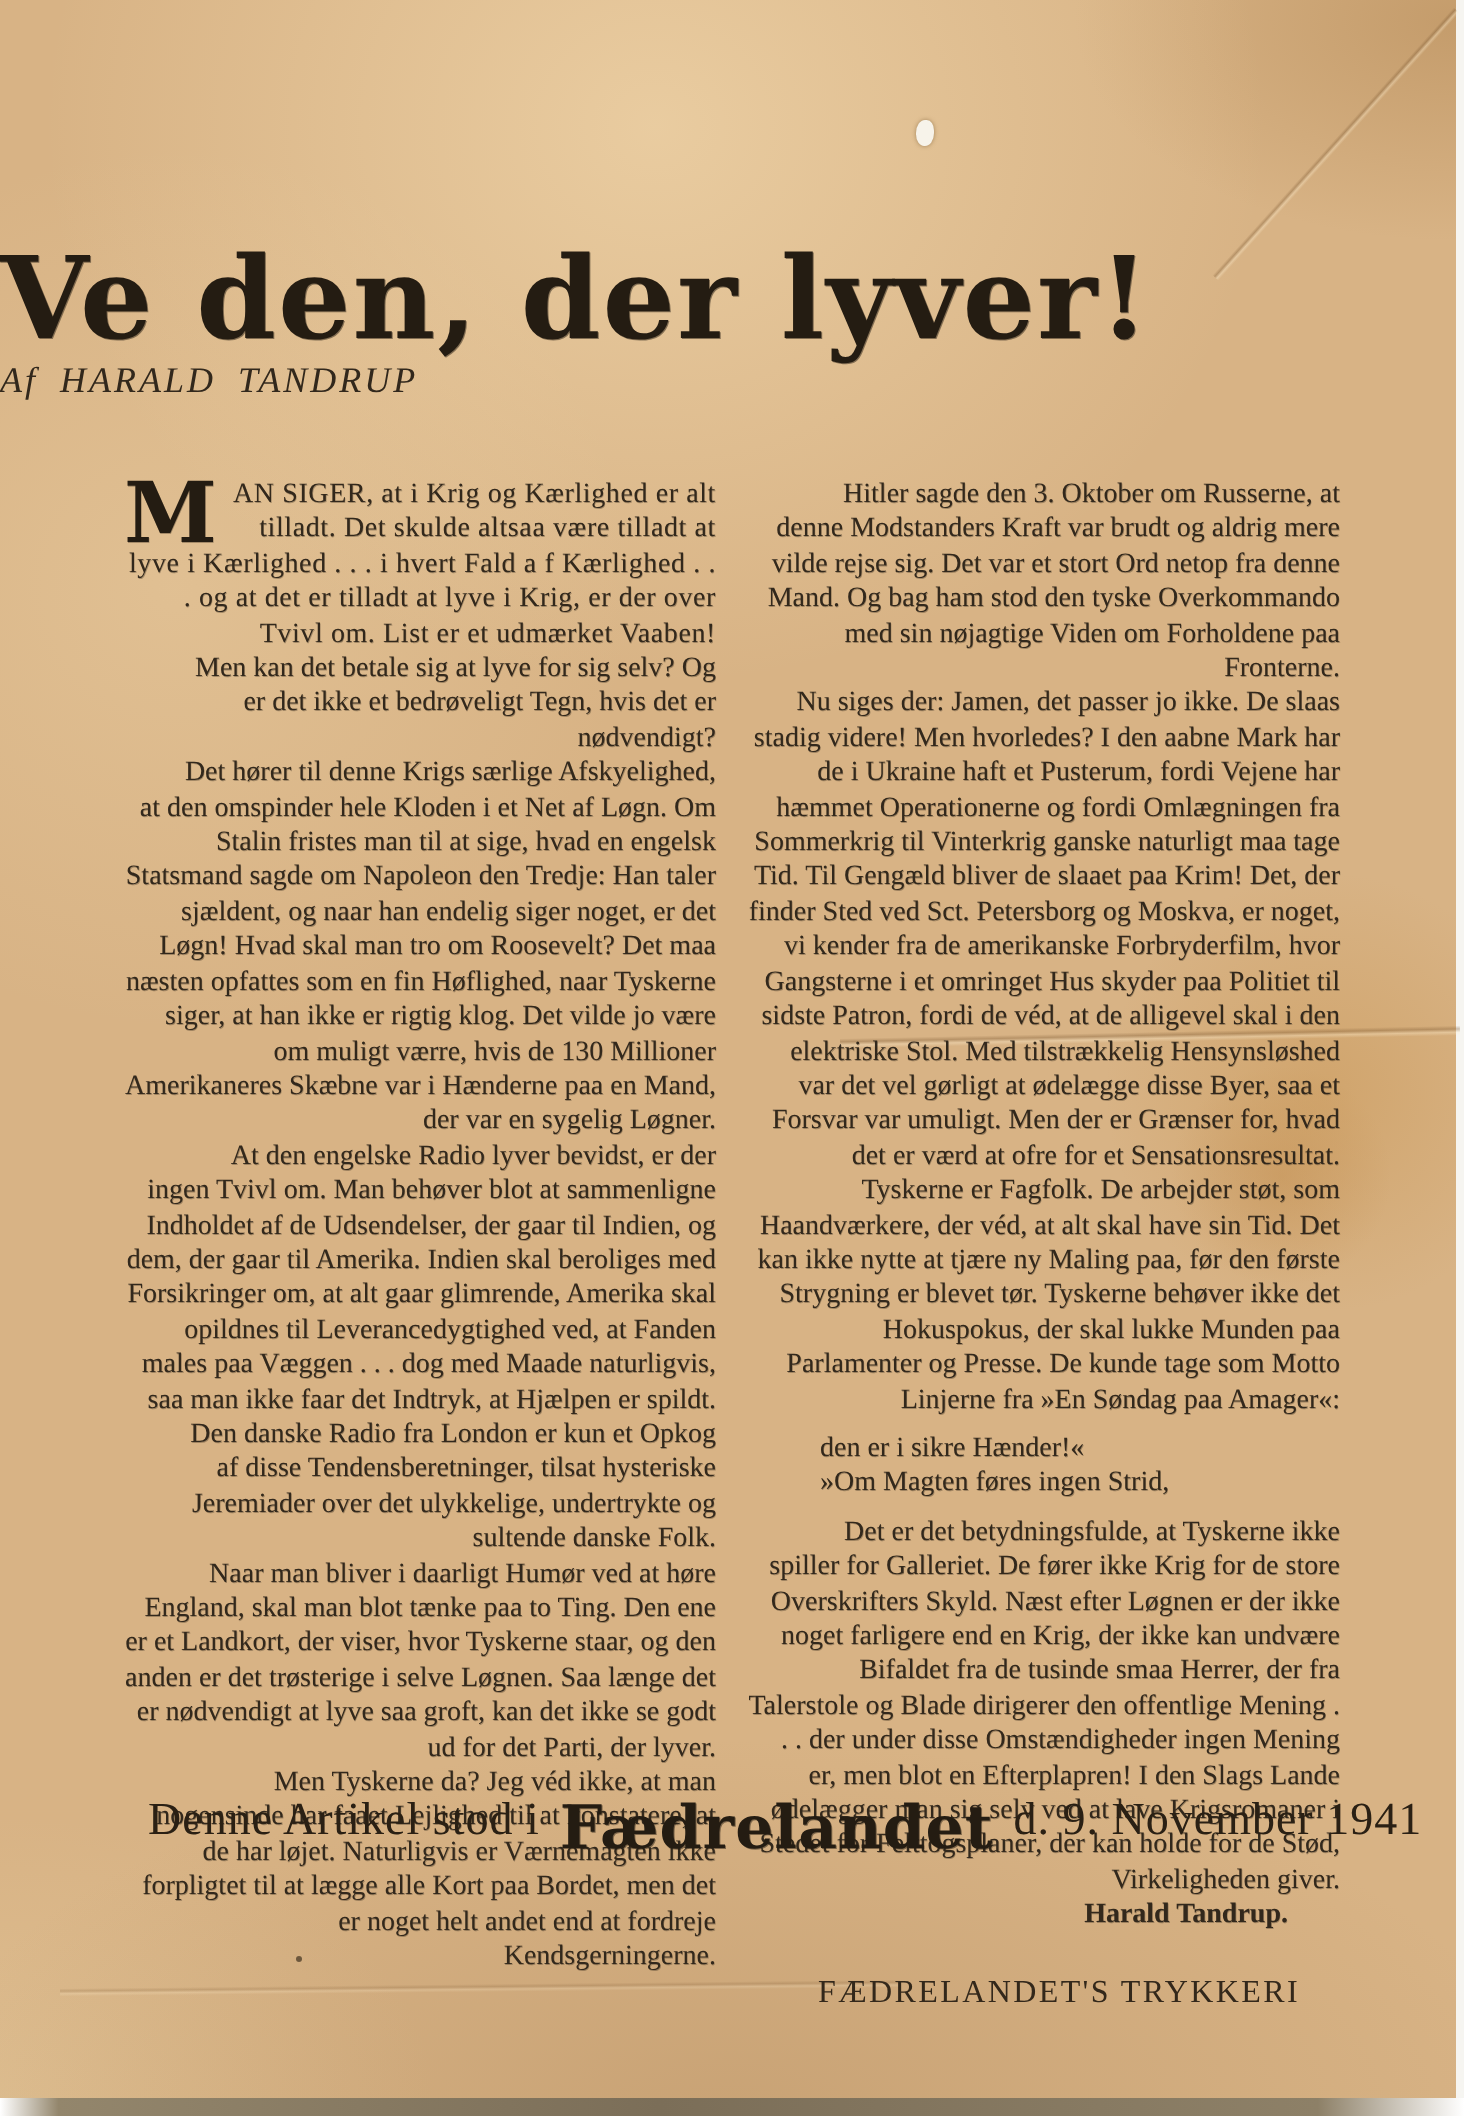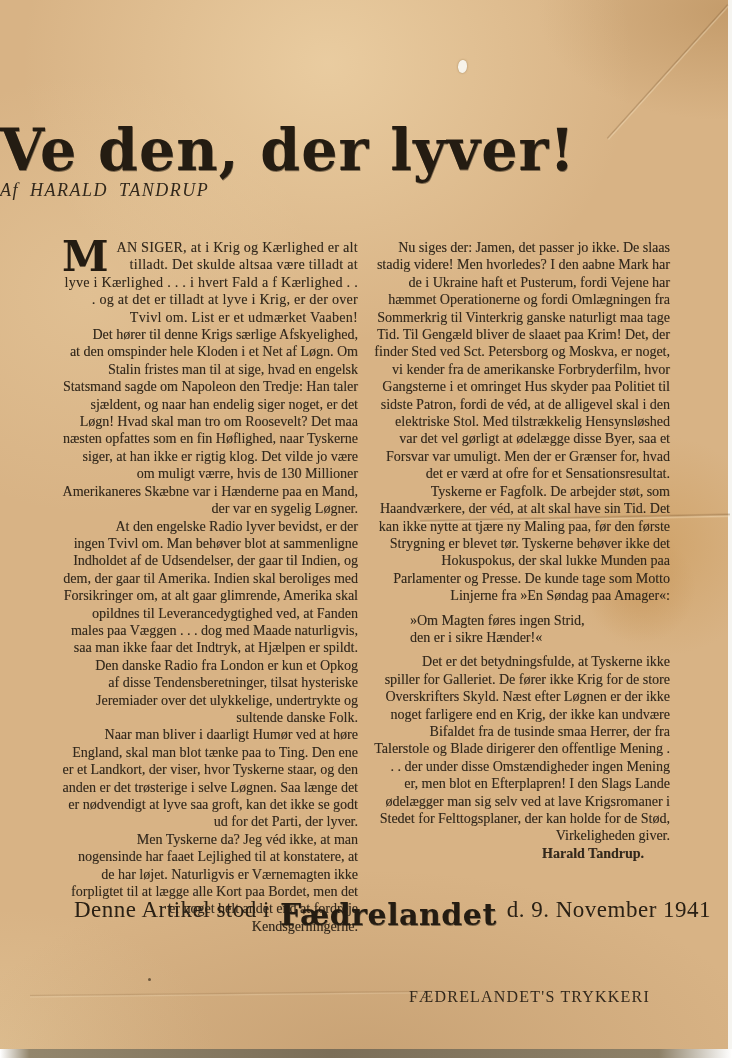--- a/index.html
+++ b/index.html
@@ -86,32 +86,34 @@
   <div class="crease crease-mid"></div>
   <div class="crease crease-topright"></div>
   <div class="crease crease-bottom"></div>
 
   <h1 class="title">Ve den, der lyver!</h1>
   <div class="byline">Af HARALD TANDRUP</div>
 
   <div class="columns">
     <div class="col">
       <p class="no-indent"><span class="drop-cap">M</span><span class="lead">AN SIGER, at i Krig og Kærlighed er alt tilladt.  Det skulde altsaa være tilladt at lyve i Kærlighed . . . i hvert Fald a f  Kærlighed . . . og at det er tilladt at lyve i Krig, er der over Tvivl om.  List er et udmærket Vaaben!</span></p>
+      <p>Men kan det betale sig at lyve for sig selv? Og er det ikke et bedrøveligt Tegn, hvis det er nødvendigt?</p>
       <p>Det hører til denne Krigs særlige Afskyelighed, at den omspinder hele Kloden i et Net af Løgn.  Om Stalin fristes man til at sige, hvad en engelsk Statsmand sagde om Napoleon den Tredje: Han taler sjældent, og naar han endelig siger noget, er det Løgn!  Hvad skal man tro om Roosevelt?  Det maa næsten opfattes som en fin Høflighed, naar Tyskerne siger, at han ikke er rigtig klog.  Det vilde jo være om muligt værre, hvis de 130 Millioner Amerikaneres Skæbne var i Hænderne paa en Mand, der var en sygelig Løgner.</p>
       <p>At den engelske Radio lyver bevidst, er der ingen Tvivl om.  Man behøver blot at sammenligne Indholdet af de Udsendelser, der gaar til Indien, og dem, der gaar til Amerika.  Indien skal beroliges med Forsikringer om, at alt gaar glimrende, Amerika skal opildnes til Leverancedygtighed ved, at Fanden males paa Væggen . . . dog med Maade naturligvis, saa man ikke faar det Indtryk, at Hjælpen er spildt.</p>
       <p>Den danske Radio fra London er kun et Opkog af disse Tendensberetninger, tilsat hysteriske Jeremiader over det ulykkelige, undertrykte og sultende danske Folk.</p>
       <p>Naar man bliver i daarligt Humør ved at høre England, skal man blot tænke paa to Ting.  Den ene er et Landkort, der viser, hvor Tyskerne staar, og den anden er det trøsterige i selve Løgnen.  Saa længe det er nødvendigt at lyve saa groft, kan det ikke se godt ud for det Parti, der lyver.</p>
       <p>Men Tyskerne da?  Jeg véd ikke, at man nogensinde har faaet Lejlighed til at konstatere, at de har løjet.  Naturligvis er Værnemagten ikke forpligtet til at lægge alle Kort paa Bordet, men det er noget helt andet end at fordreje Kendsgerningerne.</p>
     </div>
     <div class="col">
+      <p>Hitler sagde den 3. Oktober om Russerne, at denne Modstanders Kraft var brudt og aldrig mere vilde rejse sig.  Det var et stort Ord netop fra denne Mand.  Og bag ham stod den tyske Overkommando med sin nøjagtige Viden om Forholdene paa Fronterne.</p>
       <p>Nu siges der: Jamen, det passer jo ikke.  De slaas stadig videre!  Men hvorledes?  I den aabne Mark har de i Ukraine haft et Pusterum, fordi Vejene har hæmmet Operationerne og fordi Omlægningen fra Sommerkrig til Vinterkrig ganske naturligt maa tage Tid.  Til Gengæld bliver de slaaet paa Krim!  Det, der finder Sted ved Sct. Petersborg og Moskva, er noget, vi kender fra de amerikanske Forbryderfilm, hvor Gangsterne i et omringet Hus skyder paa Politiet til sidste Patron, fordi de véd, at de alligevel skal i den elektriske Stol.  Med tilstrækkelig Hensynsløshed var det vel gørligt at ødelægge disse Byer, saa et Forsvar var umuligt.  Men der er Grænser for, hvad det er værd at ofre for et Sensationsresultat.</p>
       <p>Tyskerne er Fagfolk.  De arbejder støt, som Haandværkere, der véd, at alt skal have sin Tid.  Det kan ikke nytte at tjære ny Maling paa, før den første Strygning er blevet tør.  Tyskerne behøver ikke det Hokuspokus, der skal lukke Munden paa Parlamenter og Presse.  De kunde tage som Motto Linjerne fra »En Søndag paa Amager«:</p>
       <div class="quote">
+        <div>den er i sikre Hænder!«</div>
         <div>»Om Magten føres ingen Strid,</div>
-        <div>den er i sikre Hænder!«</div>
       </div>
       <p>Det er det betydningsfulde, at Tyskerne ikke spiller for Galleriet.  De fører ikke Krig for de store Overskrifters Skyld.  Næst efter Løgnen er der ikke noget farligere end en Krig, der ikke kan undvære Bifaldet fra de tusinde smaa Herrer, der fra Talerstole og Blade dirigerer den offentlige Mening . . . der under disse Omstændigheder ingen Mening er, men blot en Efterplapren!  I den Slags Lande ødelægger man sig selv ved at lave Krigsromaner i Stedet for Felttogsplaner, der kan holde for de Stød, Virkeligheden giver.</p>
       <p class="signature">Harald Tandrup.</p>
     </div>
   </div>
 
   <div class="footer">
     <span class="pre">Denne Artikel stod i</span>
     <span class="brand">Fædrelandet</span>
     <span class="suf">d. 9. November 1941</span>

